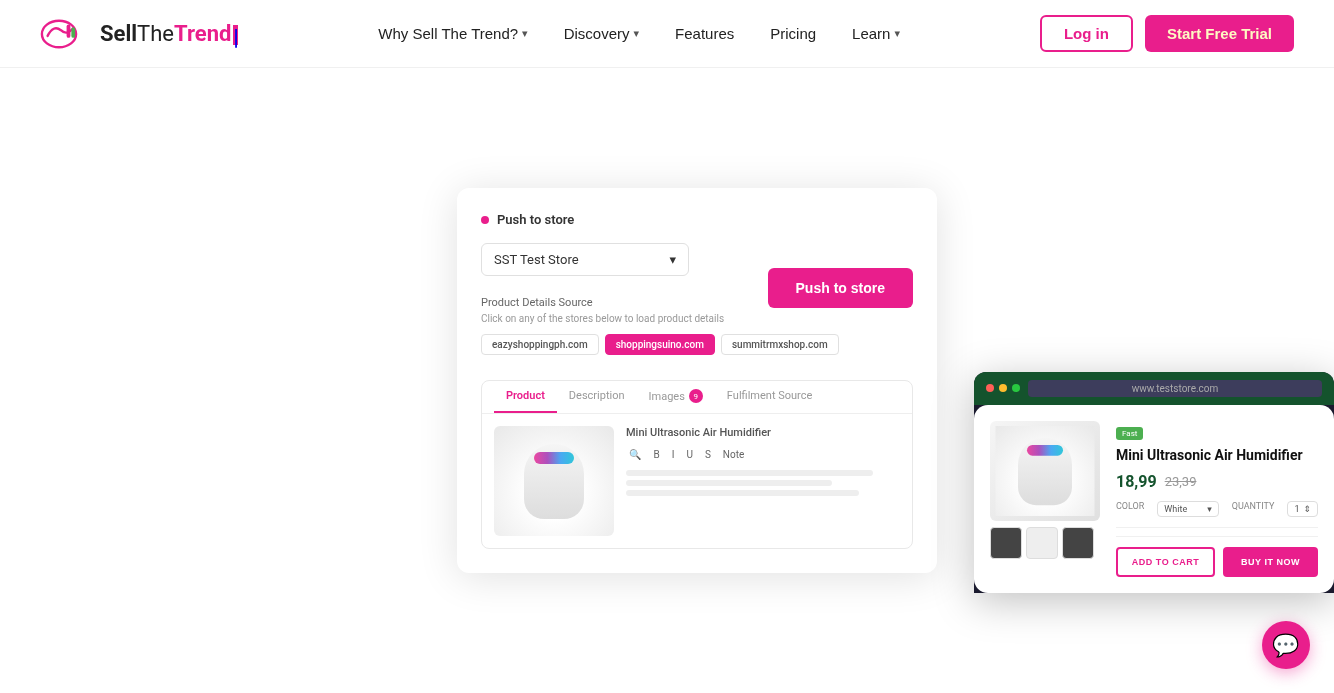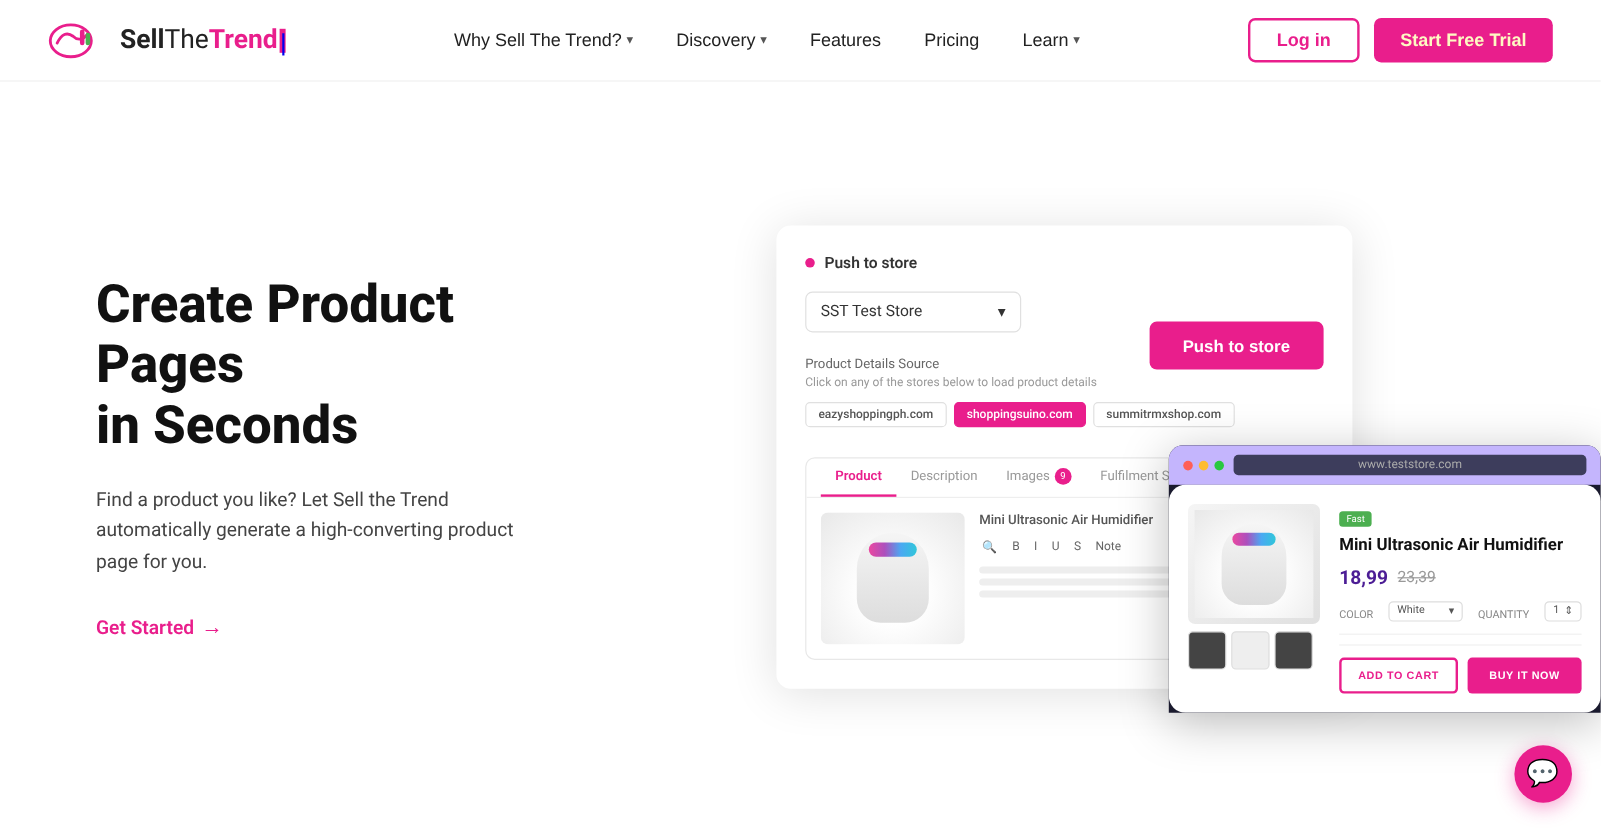--- a/index.html
+++ b/index.html
@@ -69,21 +69,21 @@
       width: 480px; padding: 24px; position: relative; z-index: 2;
     }
     .card-section-title {
       display: flex; align-items: center; gap: 8px;
       font-size: 13px; font-weight: 600; color: #333; margin-bottom: 16px;
     }
     .dot-indicator { width: 8px; height: 8px; background: #e91e8c; border-radius: 50%; }
     .store-select {
       border: 1px solid #e0e0e0; border-radius: 6px; padding: 8px 12px;
       font-size: 13px; color: #333; display: flex; justify-content: space-between;
-      align-items: center; margin-bottom: 20px; width: 180px; text-align: center;
+      align-items: center; margin-bottom: 20px; width: 208px; text-align: center;
     }
 
     .source-label { font-size: 11px; color: #666; margin-bottom: 4px; }
     .source-hint { font-size: 10px; color: #999; margin-bottom: 10px; }
     .source-chips { display: flex; gap: 6px; margin-bottom: 25px; }
     .chip {
       padding: 4px 10px; border-radius: 4px; font-size: 10px; font-weight: 500; border: 1px solid #e0e0e0; color: #555;
     }
     .chip-pink { background: #e91e8c; color: #fff; border-color: #e91e8c; }
 
@@ -141,21 +141,21 @@
     .product-text-lines { display: flex; flex-direction: column; gap: 4px; }
     .text-line { height: 6px; background: #eee; border-radius: 3px; }
 
     
     .store-preview {
       position: absolute; right: -60px; bottom: -20px; z-index: 3;
       background: #1a1a2e; border-radius: 12px 12px 0 0; width: 360px;
       box-shadow: 0 8px 40px rgba(0,0,0,0.25); overflow: hidden;
     }
     .browser-bar {
-      background: #c4b5fd; padding: 8px 12px; display: flex; align-items: center; gap: 8px;
+      background: #14532d; padding: 8px 12px; display: flex; align-items: center; gap: 8px;
     }
     .browser-dots { display: flex; gap: 5px; }
     .browser-dot { width: 8px; height: 8px; border-radius: 50%; }
     .dot-red { background: #ff5f57; }
     .dot-yellow { background: #febc2e; }
     .dot-green { background: #28c840; }
     .browser-url {
       background: #3d3d5c; border-radius: 4px; padding: 3px 10px;
       font-size: 10px; color: #aaa; flex: 1; text-align: center;
     }
@@ -173,24 +173,24 @@
     .store-thumb {
       width: 32px; height: 32px; border-radius: 4px;
       background: #eee; border: 1px solid #ddd;
     }
     .store-thumb-dark { background: #444; }
 
     .store-info { flex: 1; }
     .store-badge { background: #4caf50; color: #fff; font-size: 8px; padding: 2px 6px; border-radius: 3px; display: inline-block; margin-bottom: 6px; }
     .store-product-name { font-size: 14px; font-weight: 700; color: #111; line-height: 1.3; margin-bottom: 8px; }
     .store-prices { display: flex; align-items: center; gap: 8px; margin-bottom: 10px; }
-    .store-price-new { font-size: 16px; font-weight: 700; color: #4c1d95; }
+    .store-price-new { font-size: 16px; font-weight: 700; color: #14532d; }
     .store-price-old { font-size: 13px; color: #999; text-decoration: line-through; }
     .store-meta { display: flex; flex-direction: column; gap: 6px; margin-bottom: 10px; }
-    .store-meta-row { display: flex; justify-content: space-between; align-items: flex-end; }
+    .store-meta-row { display: flex; justify-content: space-between; align-items: flex-start; }
     .store-meta-label { font-size: 9px; color: #888; text-transform: uppercase; }
     .store-meta-select {
       display: flex; align-items: center; gap: 20px;
       border: 1px solid #ddd; border-radius: 4px; padding: 2px 6px; font-size: 9px; color: #555;
     }
     .store-qty { display: flex; align-items: center; gap: 4px; border: 1px solid #ddd; border-radius: 4px; padding: 2px 6px; font-size: 9px; color: #555; }
 
     .store-divider { height: 1px; background: #f0f0f0; margin: 8px 0; }
 
     .store-buttons { display: flex; gap: 8px; margin-top: 10px; }
@@ -254,31 +254,20 @@
     </button>
   </div>
 
   <div class="nav-actions">
     <button class="btn-login">Log in</button>
     <button class="btn-trial">Start Free Trial</button>
   </div>
 </nav>
 
 <section class="hero">
-  <div class="hero-left">
-    <h1 class="hero-title">
-      <span>Create Product Pages</span><br>
-      <span>in Seconds</span>
-    </h1>
-    <p class="hero-desc">Find a product you like? Let Sell the Trend automatically generate a high-converting product page for you.</p>
-    <a class="hero-cta" href="#">
-      <span>Get Started</span>
-      <span class="hero-cta-arrow">→</span>
-    </a>
-  </div>
 
   <div class="hero-right">
 
     <div class="arrow-decoration">
       <svg width="80" height="120" viewBox="0 0 80 120">
         <path d="M70 10 Q80 60 40 100 L50 90 M40 100 L55 105" stroke="#e91e8c" stroke-width="2" fill="none" stroke-dasharray="6,4" stroke-linecap="round"></path>
       </svg>
     </div>
 
     <div class="card-main">

